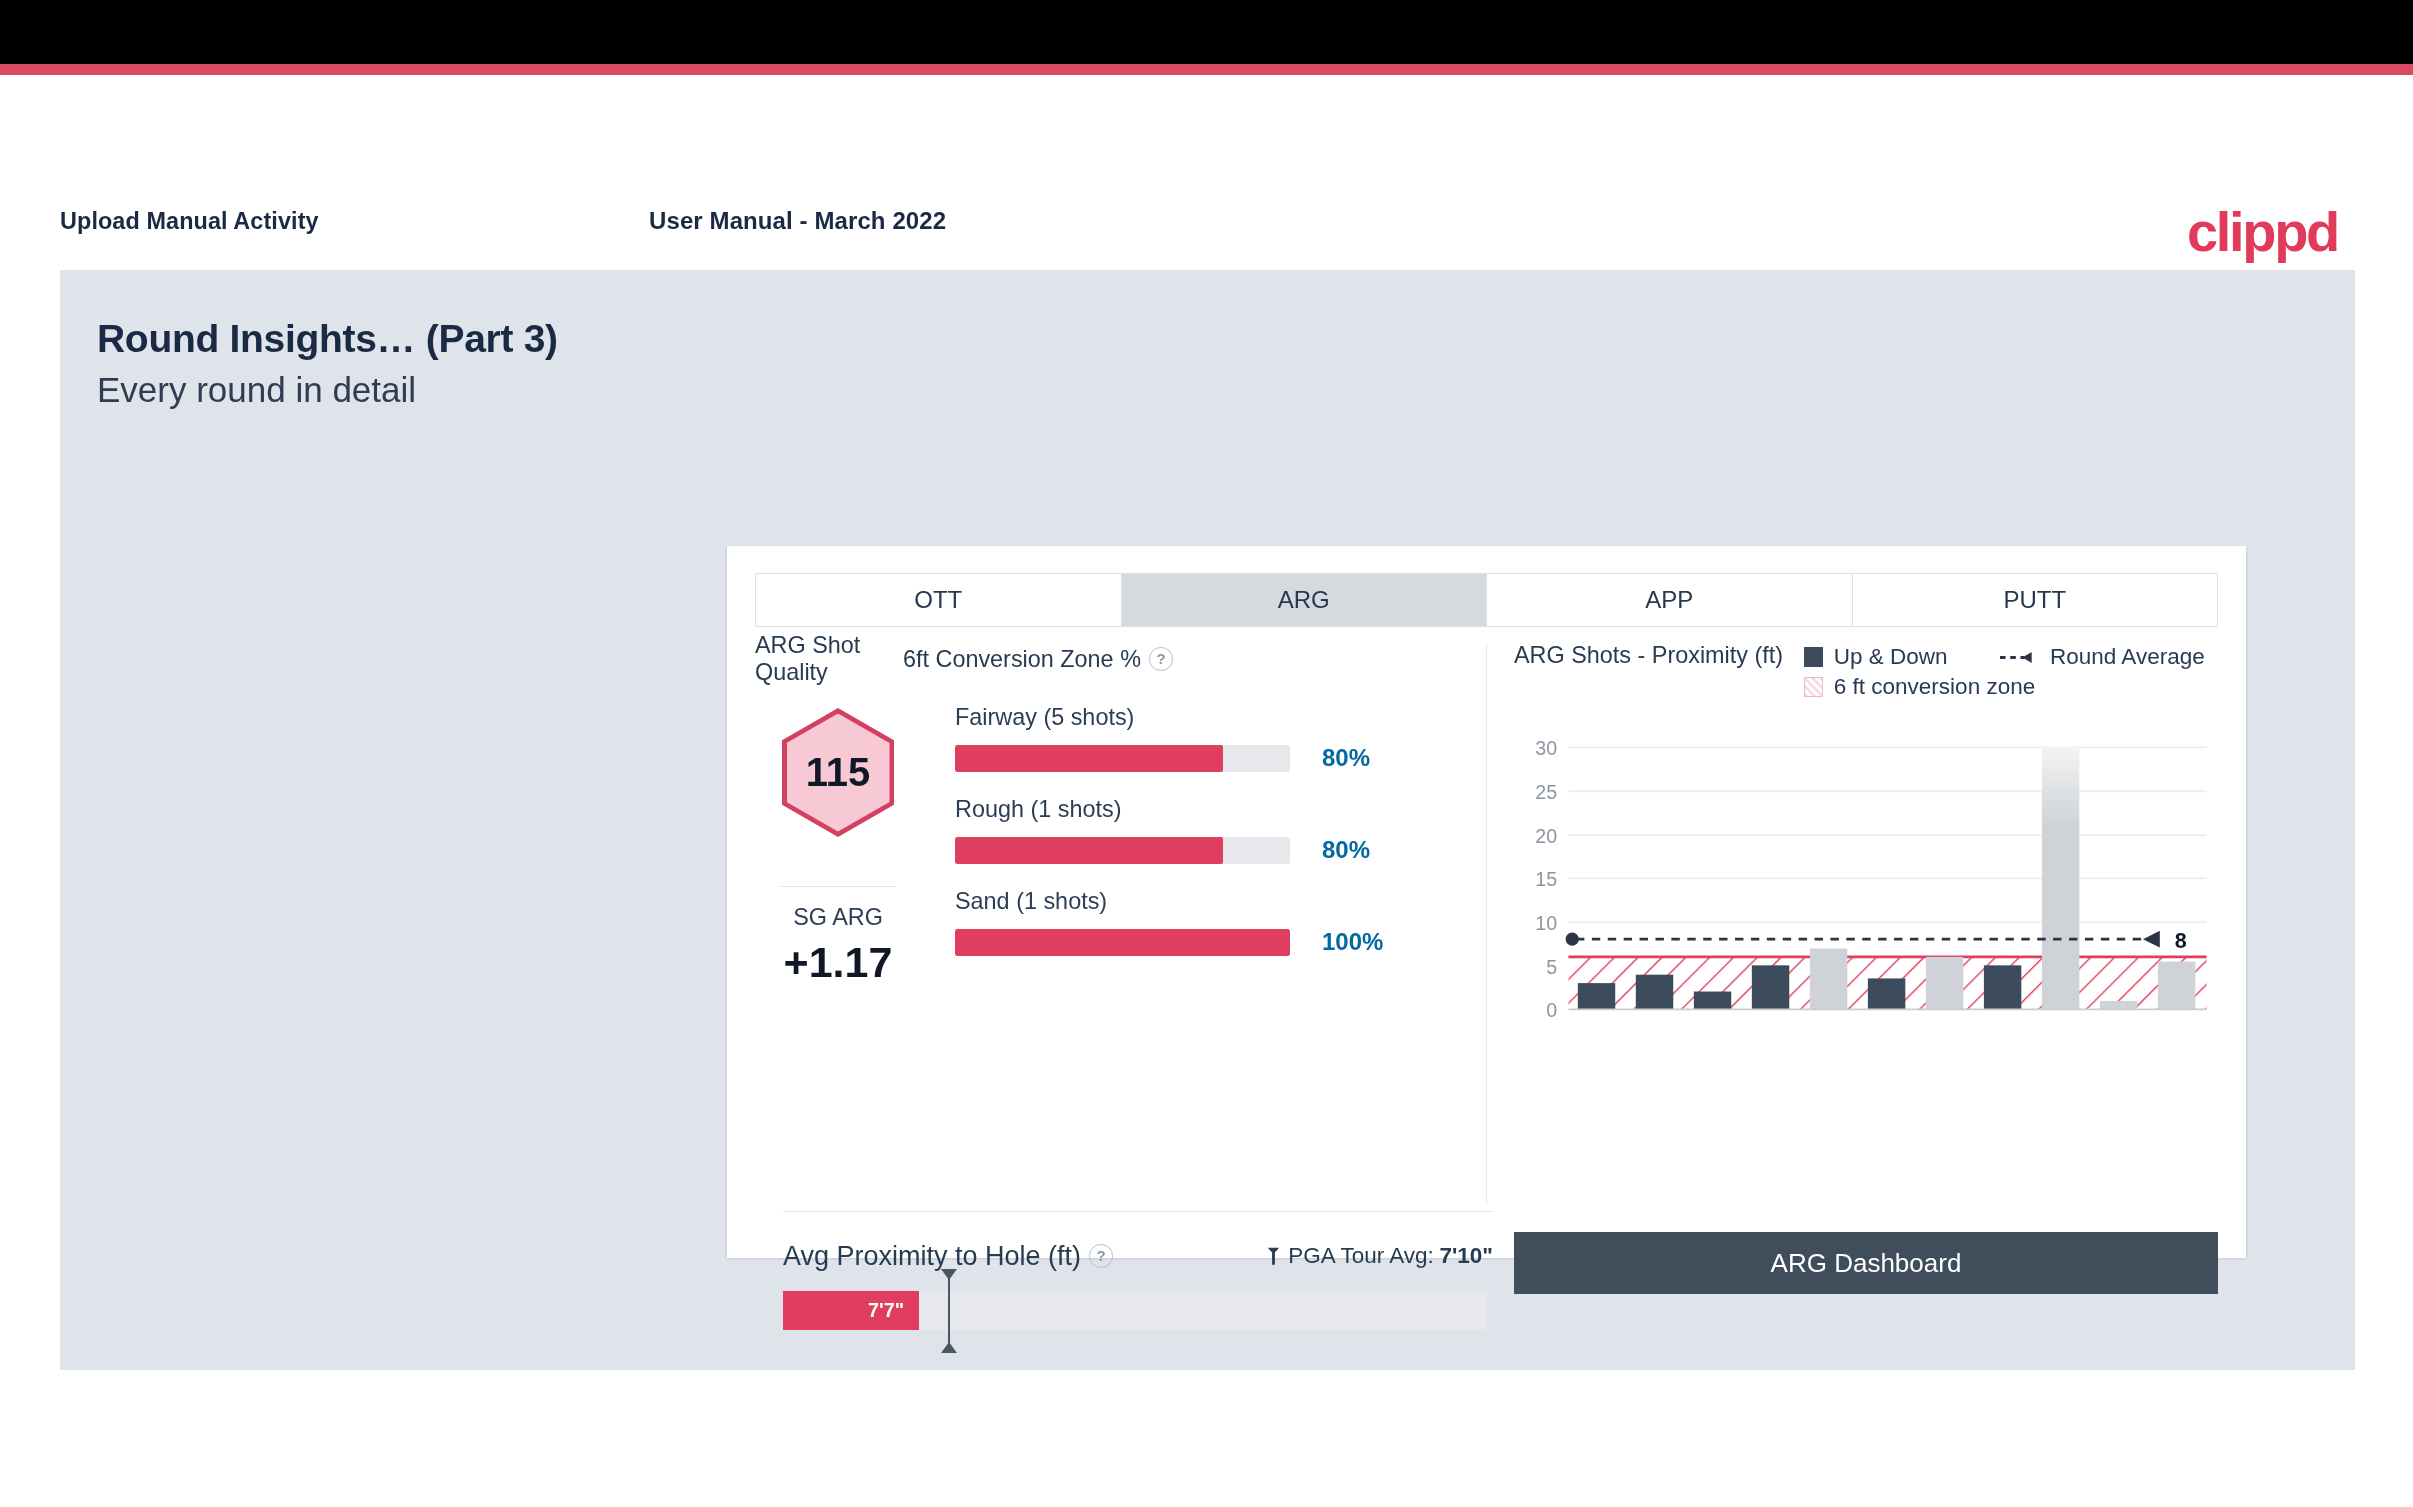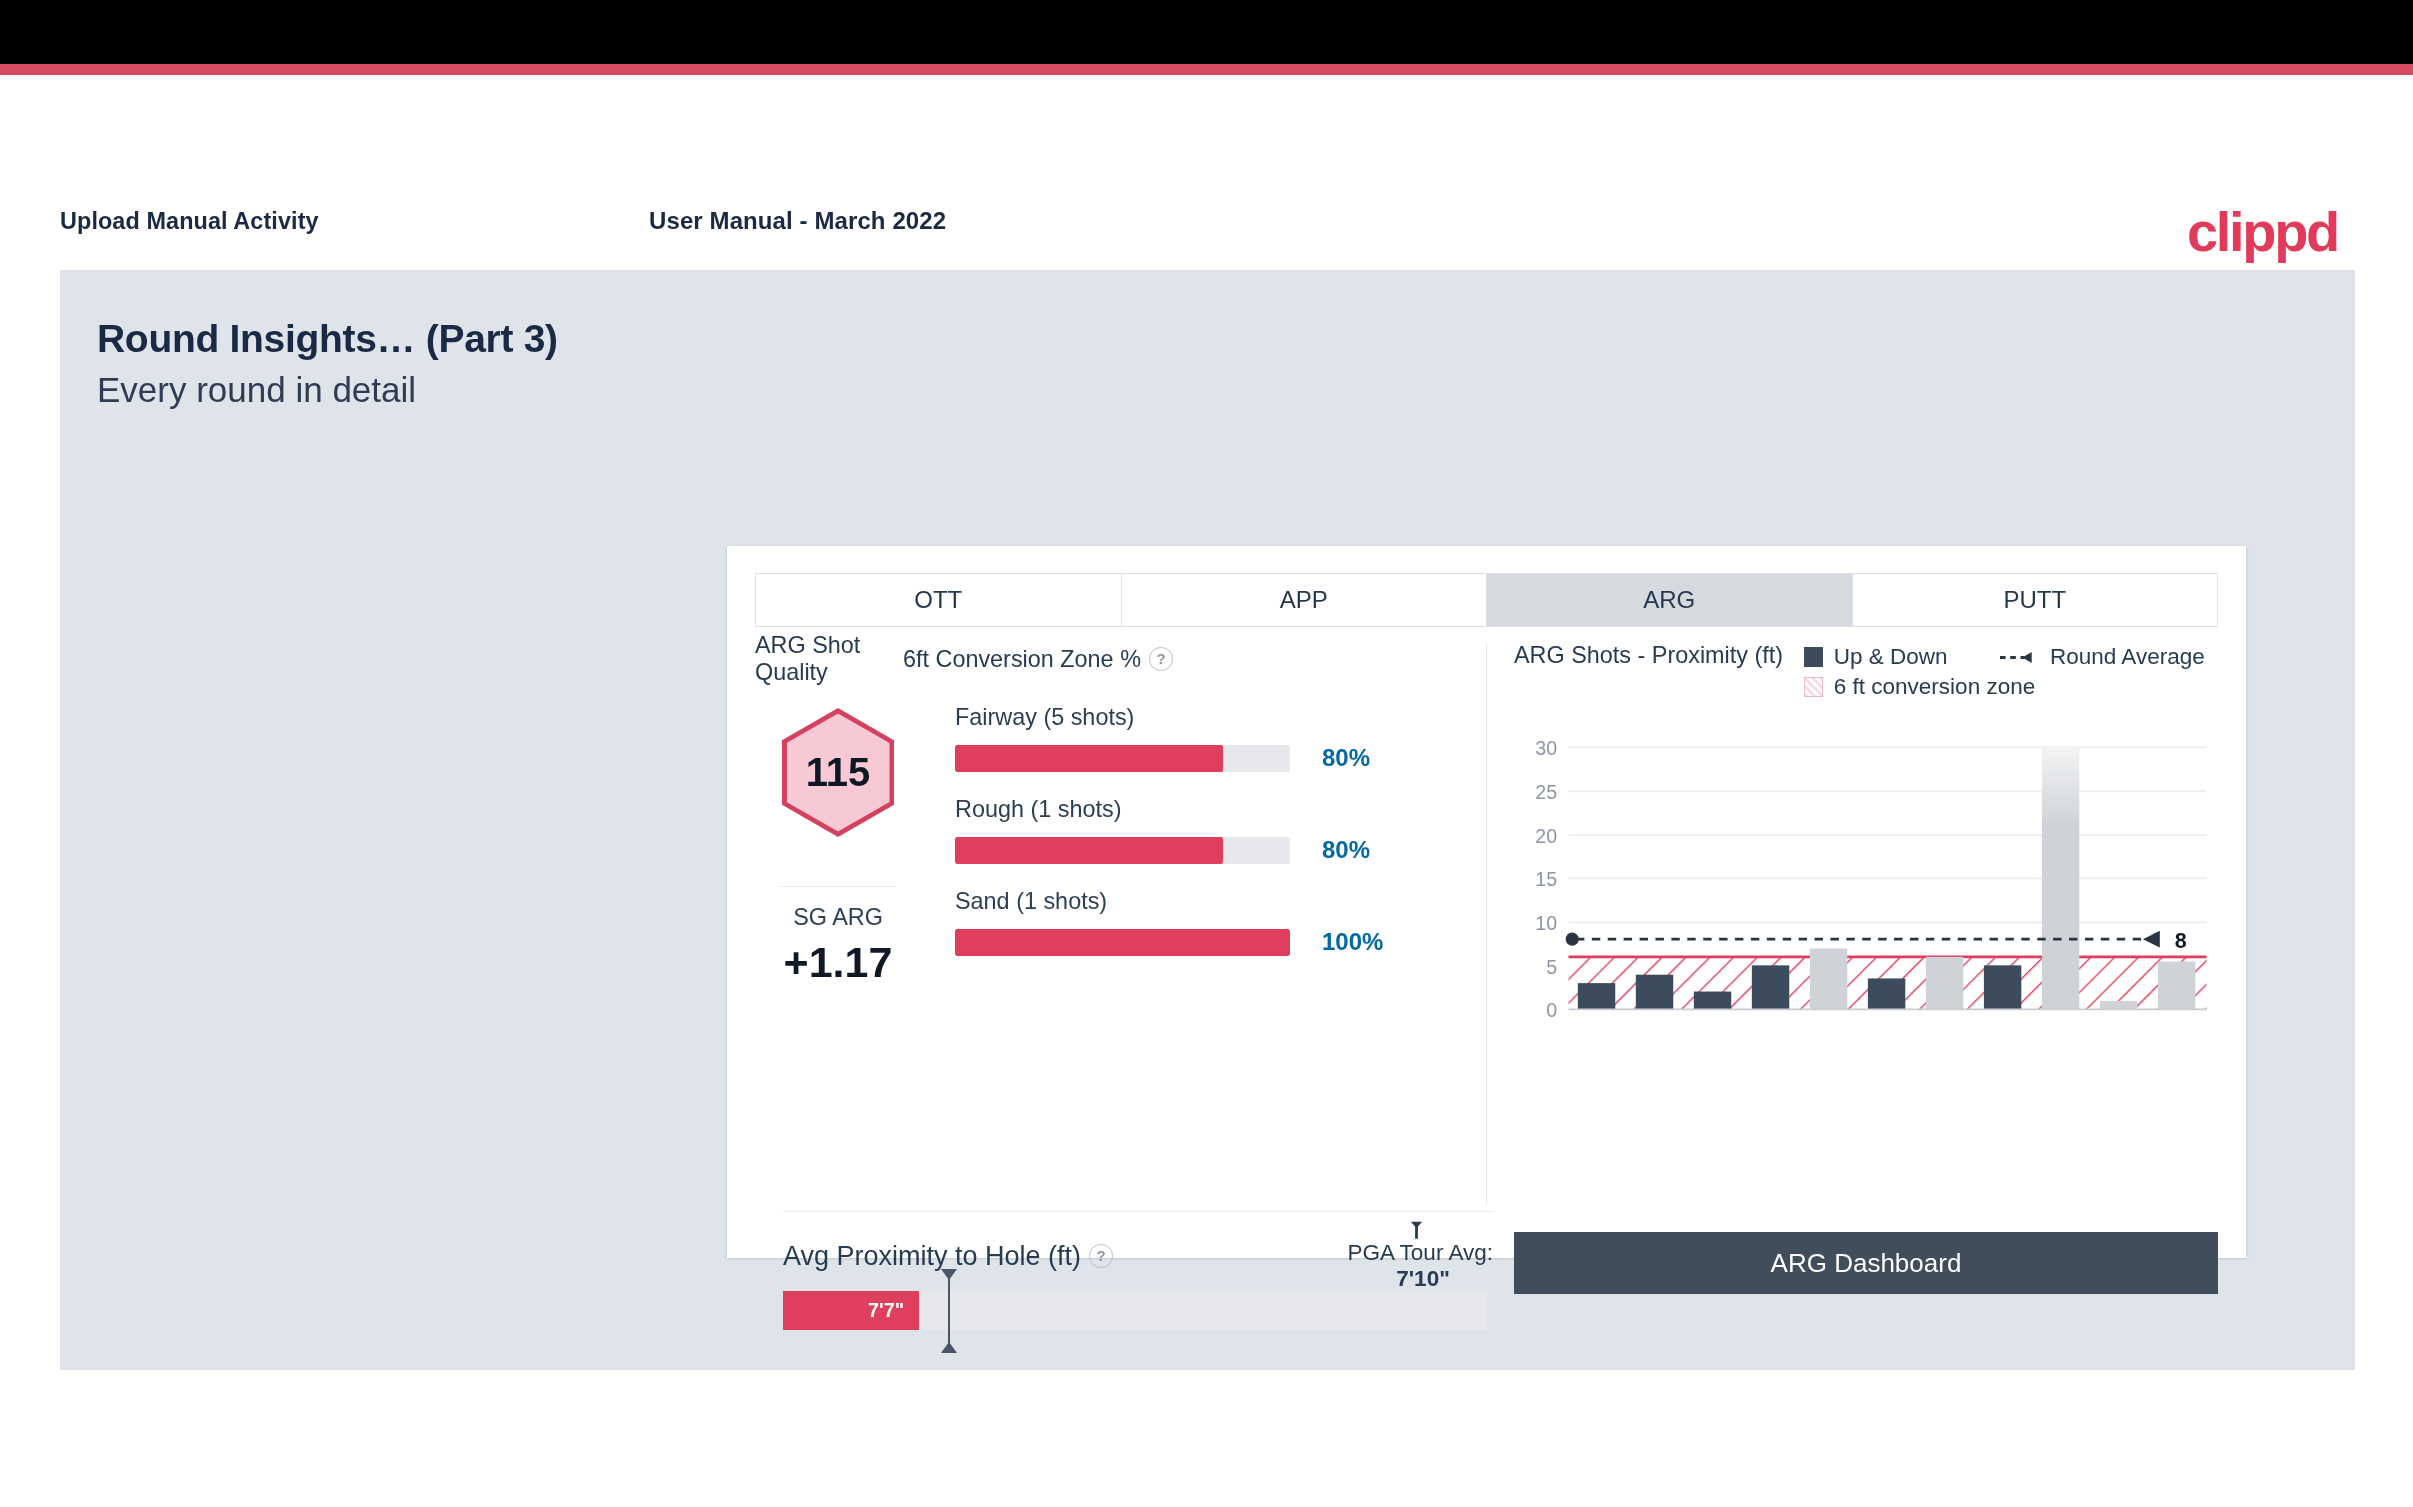--- a/index.html
+++ b/index.html
@@ -147,21 +147,21 @@
   .bar-fill { height: 100%; background: #e03e5e; border-radius: 1.9px; }
   .bar-pct { font-size: 24px; font-weight: 700; color: #0369a1; margin-left: 32px; }
 
   .lp-divider {
     position: absolute; left: 28px; top: 569px; width: 710px; height: 0.9px; background: #e6e8eb;
   }
 
   .prox { position: absolute; left: 28px; top: 598px; width: 710px; }
   .prox-head { display: flex; align-items: center; height: 32px; }
   .prox-title { font-size: 27px; color: #273b52; }
-  .prox-tour { margin-left: auto; font-size: 22.5px; color: #273b52; display:flex; align-items:center;flex-direction:column; }
+  .prox-tour { margin-left: auto; font-size: 22.5px; color: #273b52; display:flex; align-items:center; }
   .prox-tour b { font-weight: 800; margin-left: 5.6px; }
   .tee-icon { margin-right: 7.5px; display:inline-block; }
 
   .prox-bar {
     position: relative; margin-top: 19px; width: 704px; height: 39px;
     background: #e6e8eb;
   }
   .prox-fill {
     position: absolute; left: 0; top: 0; height: 100%; width: 136px;
     background: #e03e5e;
@@ -230,22 +230,22 @@
     <path d="M58 116 L44 90 L72 90 Z" fill="#cf4a68"></path>
   </svg>
 
 
 </div>
 
 <div class="card">
 
   <div class="tabs">
     <div class="tab">OTT</div>
+    <div class="tab active">ARG</div>
     <div class="tab">APP</div>
-    <div class="tab active">ARG</div>
     <div class="tab">PUTT</div>
   </div>
 
   <div class="split-line"></div>
 
   <div class="lp">
 
     <div class="lp-head">
       <div class="t1">ARG Shot Quality</div>
       <div class="t2">6ft Conversion Zone %</div>

